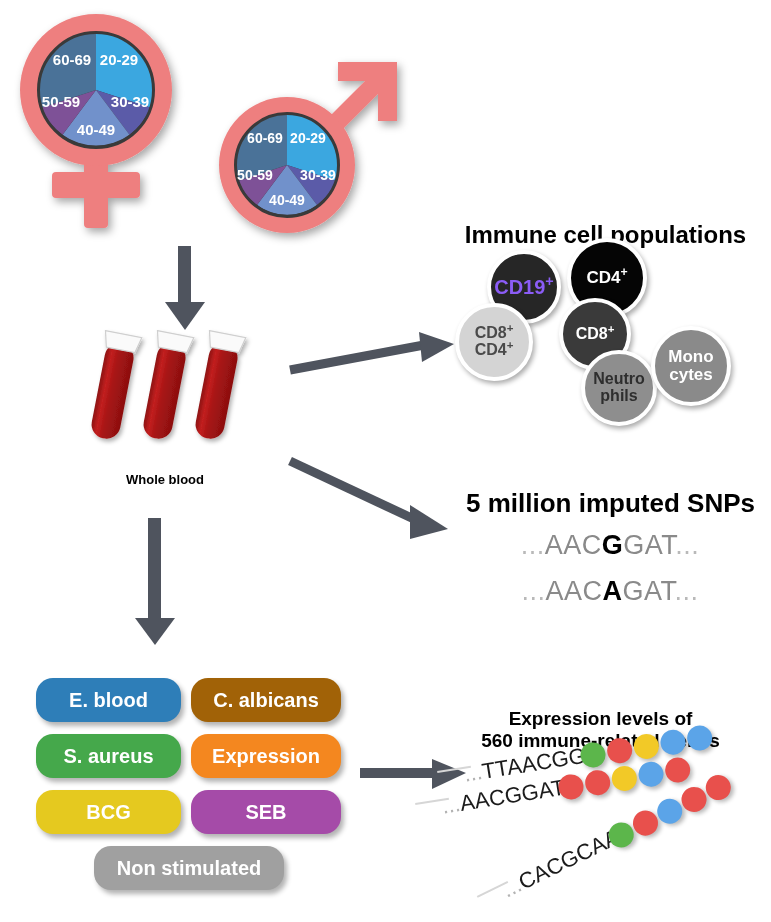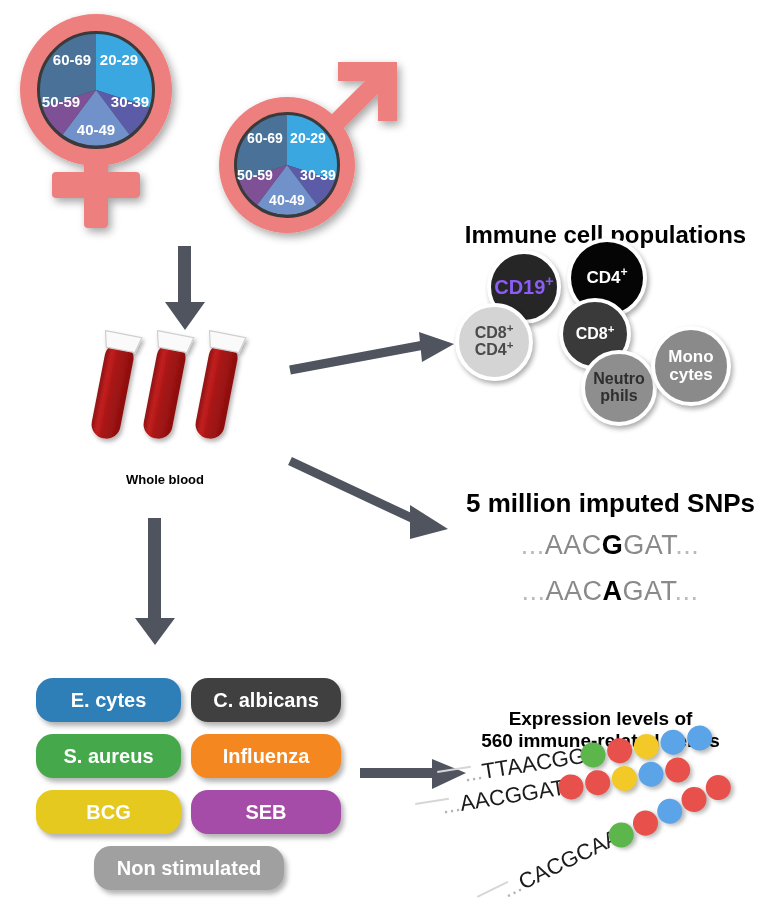--- a/index.html
+++ b/index.html
@@ -269,30 +269,30 @@
     </div>
 
   <div class="heading abs" id="title-snps">5 million imputed SNPs</div>
   <div class="abs" id="snp-block">
       <div class="snp-row" style="top: 0px;"><span class="snp-dim">...</span><span class="snp-mid">AAC</span><span class="snp-hit">G</span><span class="snp-mid">GAT</span><span class="snp-dim">...</span></div>
       <div class="snp-row" style="top: 46px;"><span class="snp-dim">...</span><span class="snp-mid">AAC</span><span class="snp-hit">A</span><span class="snp-mid">GAT</span><span class="snp-dim">...</span></div>
     </div>
 
   <div class="abs" id="stim-grid">
       <div class="pill" style="left: 0px; top: 0px; width: 145px; height: 44px; background: rgb(46, 126, 184);">
-        <span>E. cytes</span>
-      </div>
-      <div class="pill" style="left: 155px; top: 0px; width: 150px; height: 44px; background: #404040;">
+        <span>E. blood</span>
+      </div>
+      <div class="pill" style="left: 155px; top: 0px; width: 150px; height: 44px; background: #a16207;">
         <span>C. albicans</span>
       </div>
       <div class="pill" style="left: 0px; top: 56px; width: 145px; height: 44px; background: rgb(69, 168, 75);">
         <span>S. aureus</span>
       </div>
       <div class="pill" style="left: 155px; top: 56px; width: 150px; height: 44px; background: rgb(244, 135, 31);">
-        <span>Influenza</span>
+        <span>Expression</span>
       </div>
       <div class="pill" style="left: 0px; top: 112px; width: 145px; height: 44px; background: rgb(229, 201, 31);">
         <span>BCG</span>
       </div>
       <div class="pill" style="left: 155px; top: 112px; width: 150px; height: 44px; background: rgb(165, 75, 168);">
         <span>SEB</span>
       </div>
       <div class="pill" style="left: 58px; top: 168px; width: 190px; height: 44px; background: rgb(160, 160, 160);">
         <span>Non stimulated</span>
       </div>

